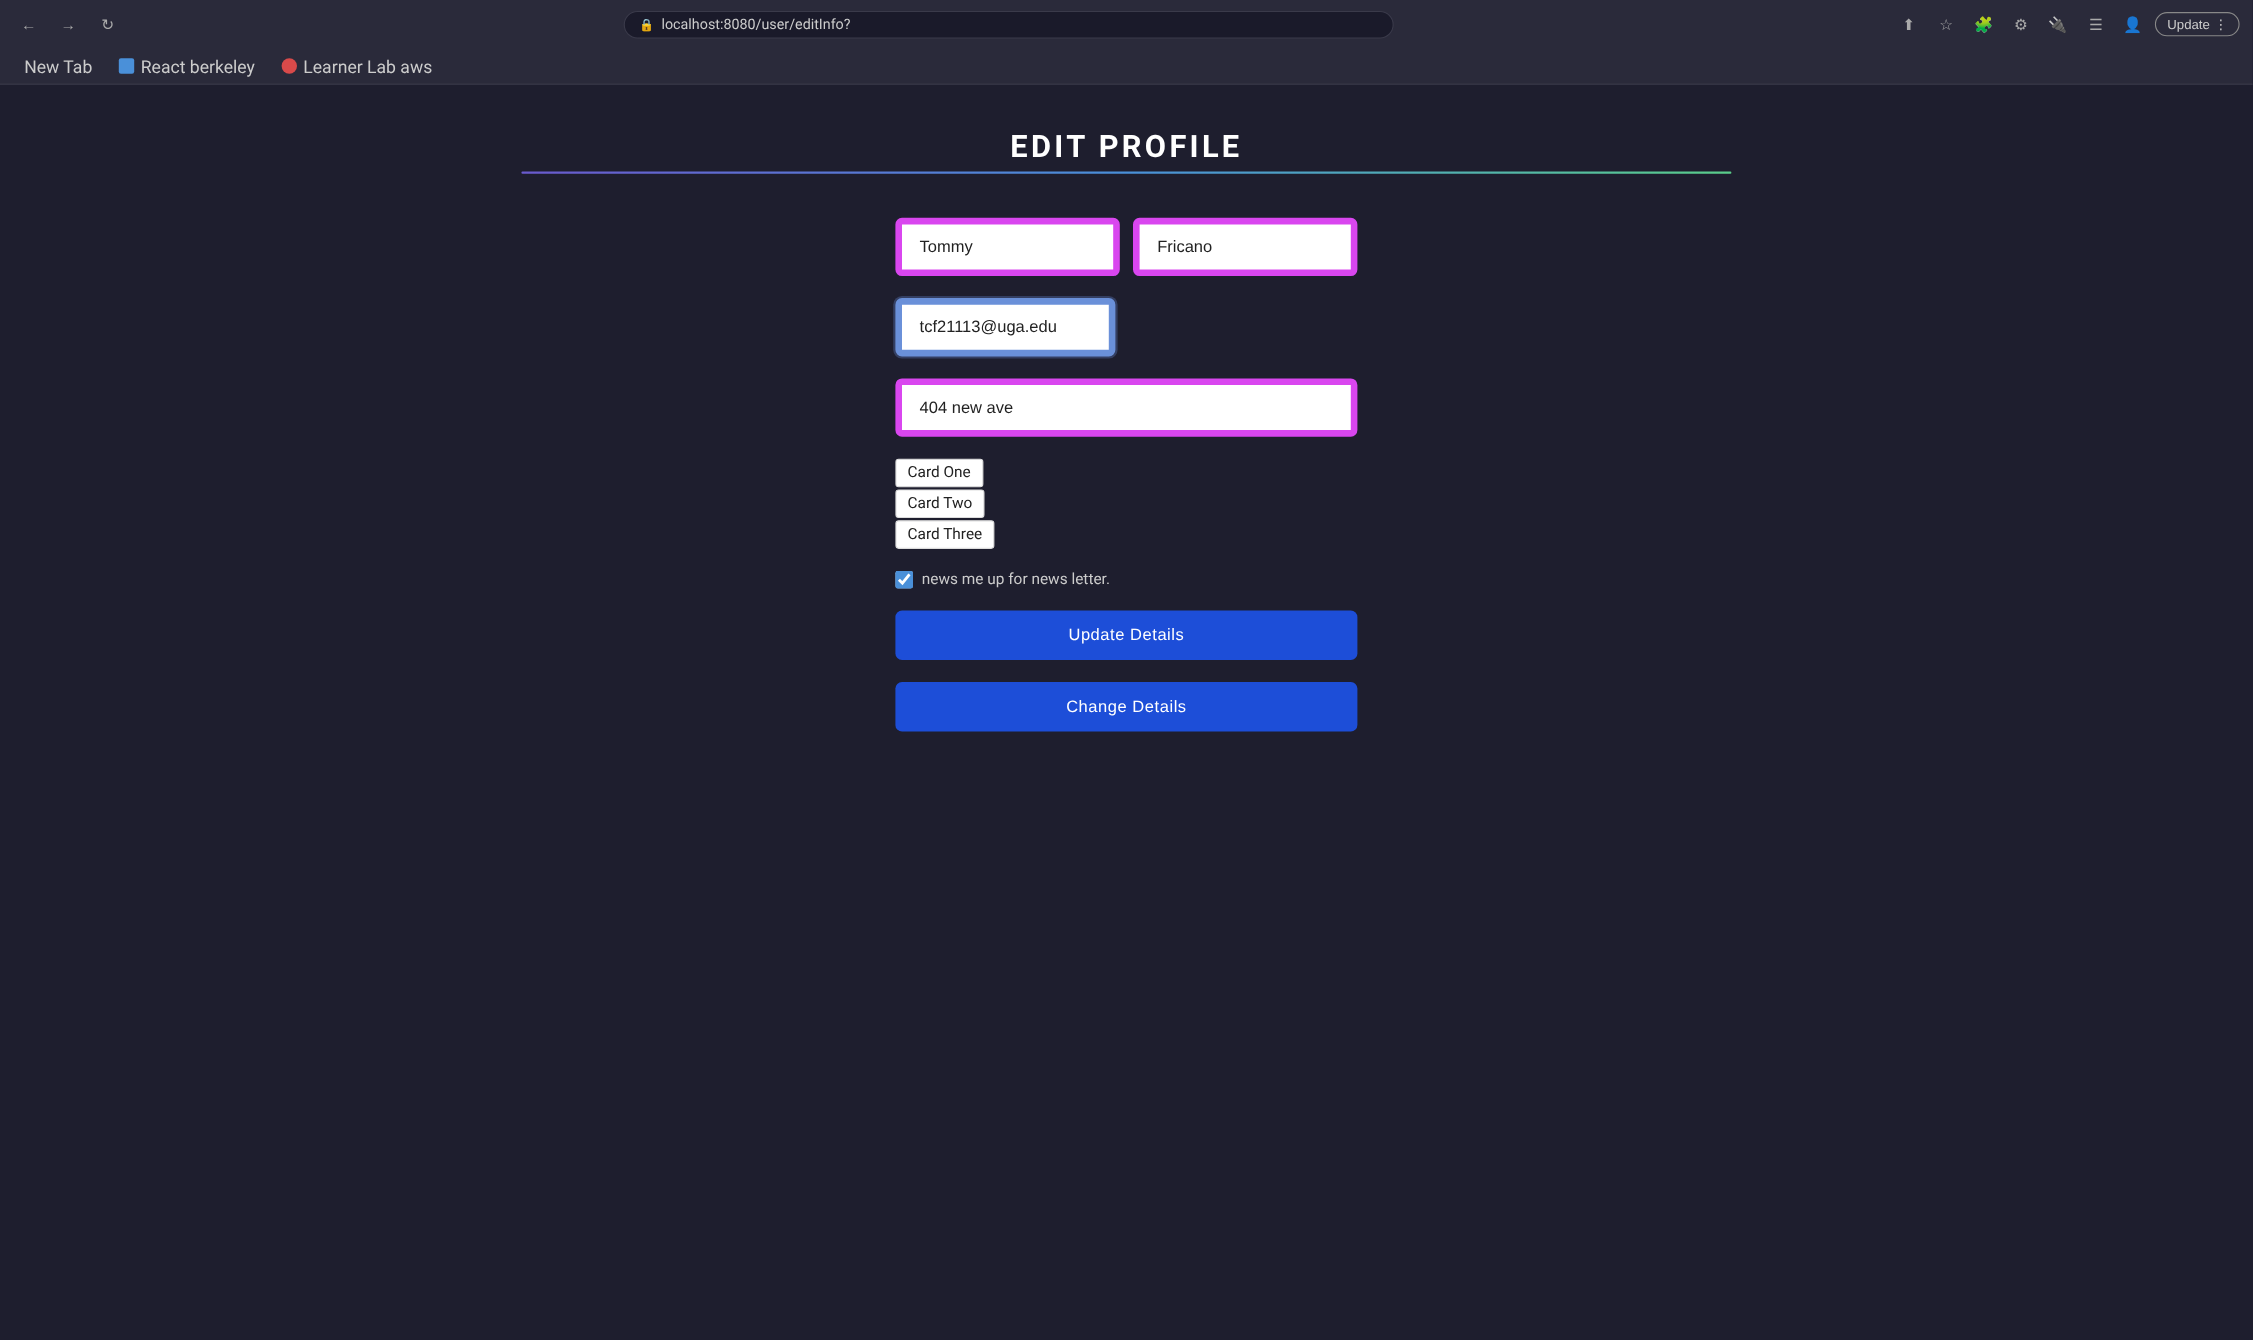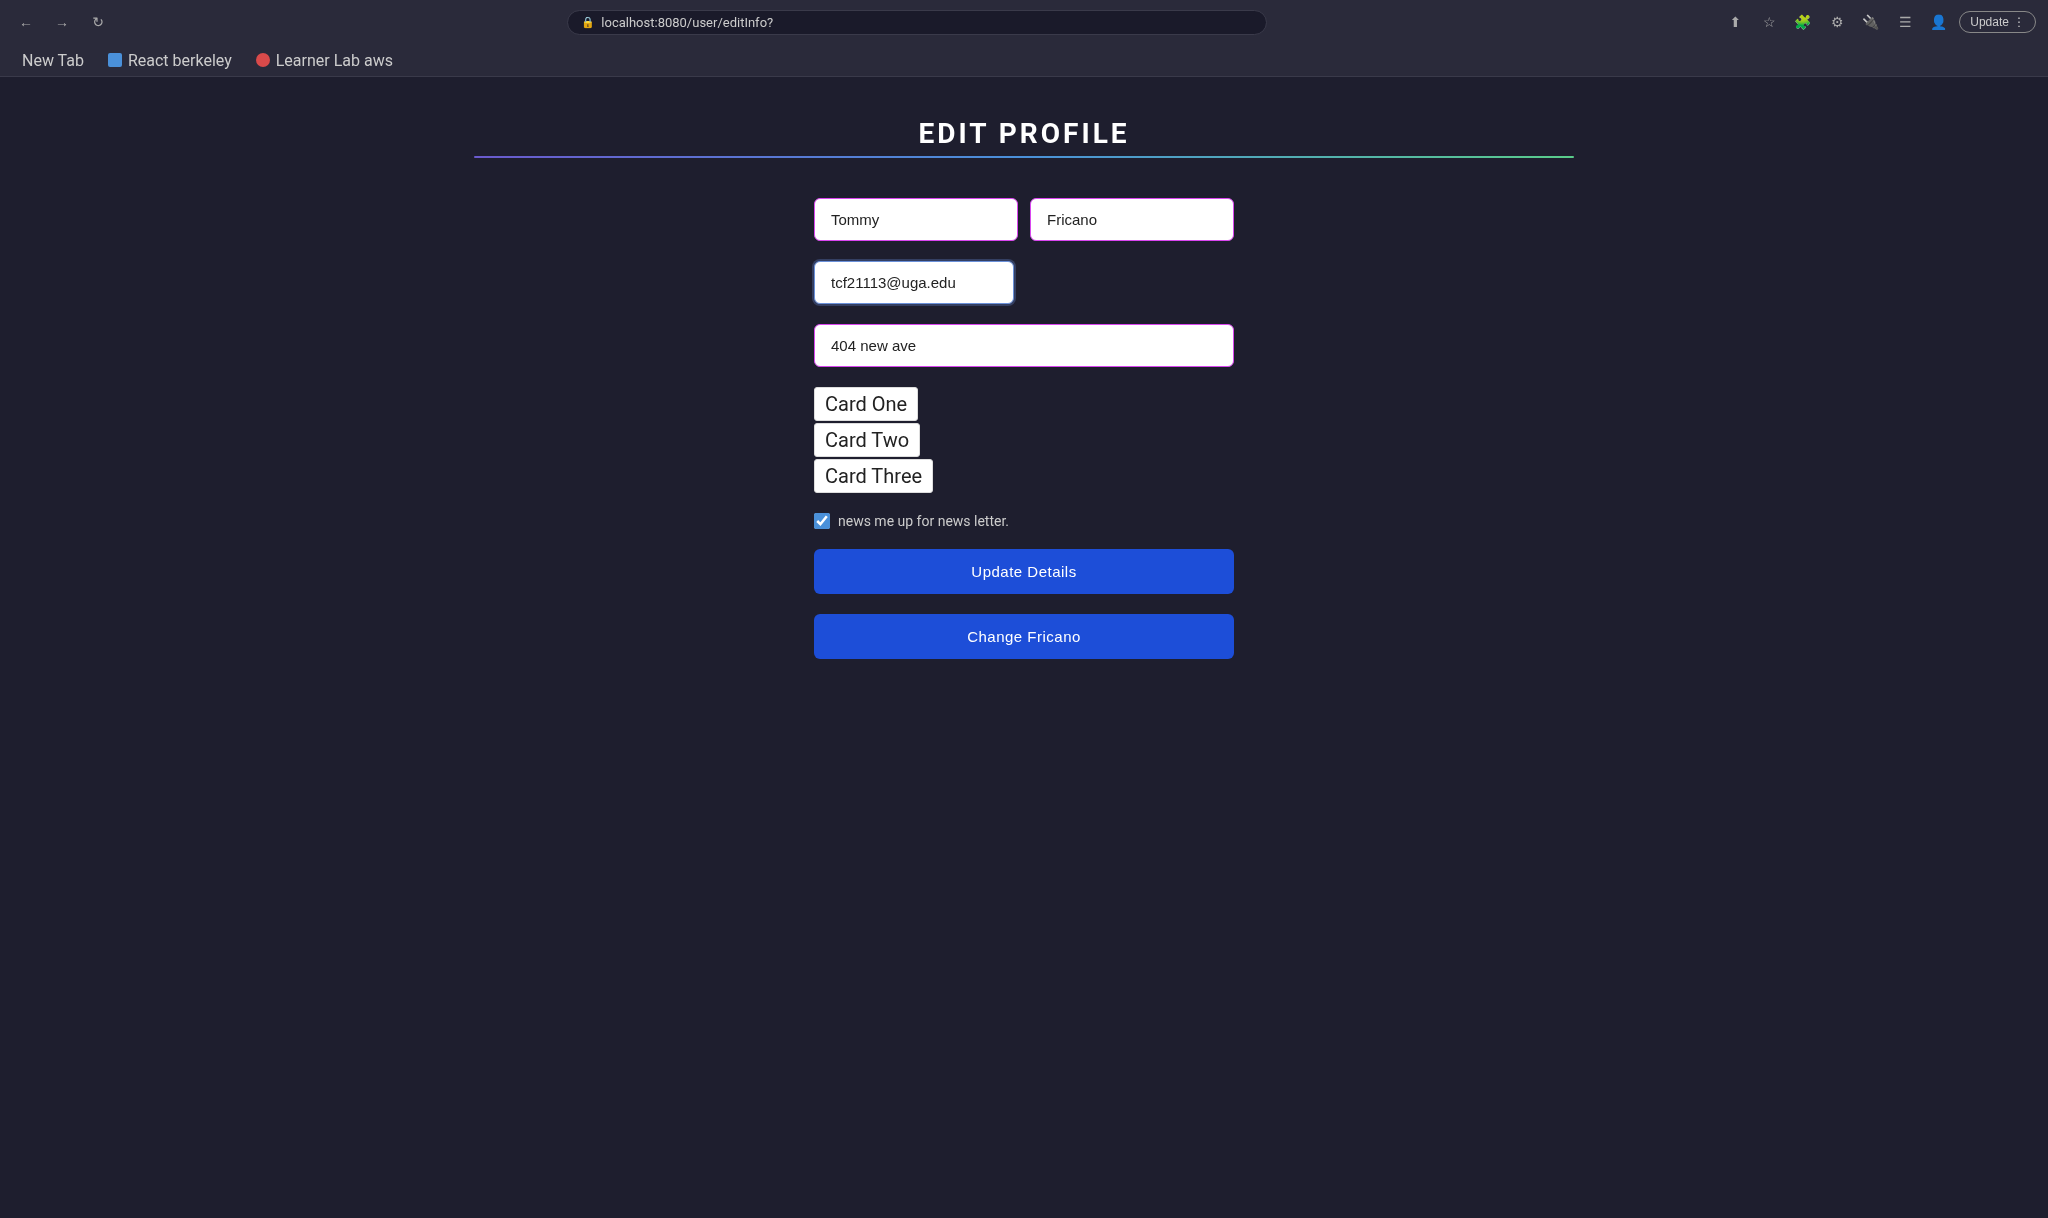--- a/index.html
+++ b/index.html
@@ -153,21 +153,21 @@
 
     .form-row {
       display: flex;
       gap: 12px;
     }
 
     .form-input {
       width: 100%;
       padding: 12px 16px;
       background: #fff;
-      border: 1px solid #d946ef;
+      border: 6px solid #d946ef;
       border-radius: 6px;
       font-size: 15px;
       color: #222;
       outline: none;
     }
 
     .form-input.email-focused {
       border-color: #6a90d9;
       box-shadow: 0 0 0 2px rgba(106,144,217,0.3);
     }
@@ -176,21 +176,21 @@
       display: flex;
       flex-direction: column;
       gap: 2px;
     }
 
     .card-item {
       background: #fff;
       border: 1px solid #ddd;
       color: #222;
       padding: 4px 10px;
-      font-size: 20px;
+      font-size: 14px;
       cursor: pointer;
       border-radius: 3px;
       display: inline-block;
       width: fit-content;
     }
 
     .newsletter-row {
       display: flex;
       align-items: center;
       gap: 8px;
@@ -293,16 +293,16 @@
       <div class="card-item">Card Three</div>
     </div>
 
     <div class="newsletter-row">
       <input class="newsletter-checkbox" type="checkbox" checked="" style="">
       <label>news me up for news letter.</label>
     </div>
 
     <button class="btn-primary">Update Details</button>
 
-    <button class="btn-primary">Change Fricano</button>
+    <button class="btn-primary">Change Details</button>
 
   </div>
 </div>
 
 </body></html>

